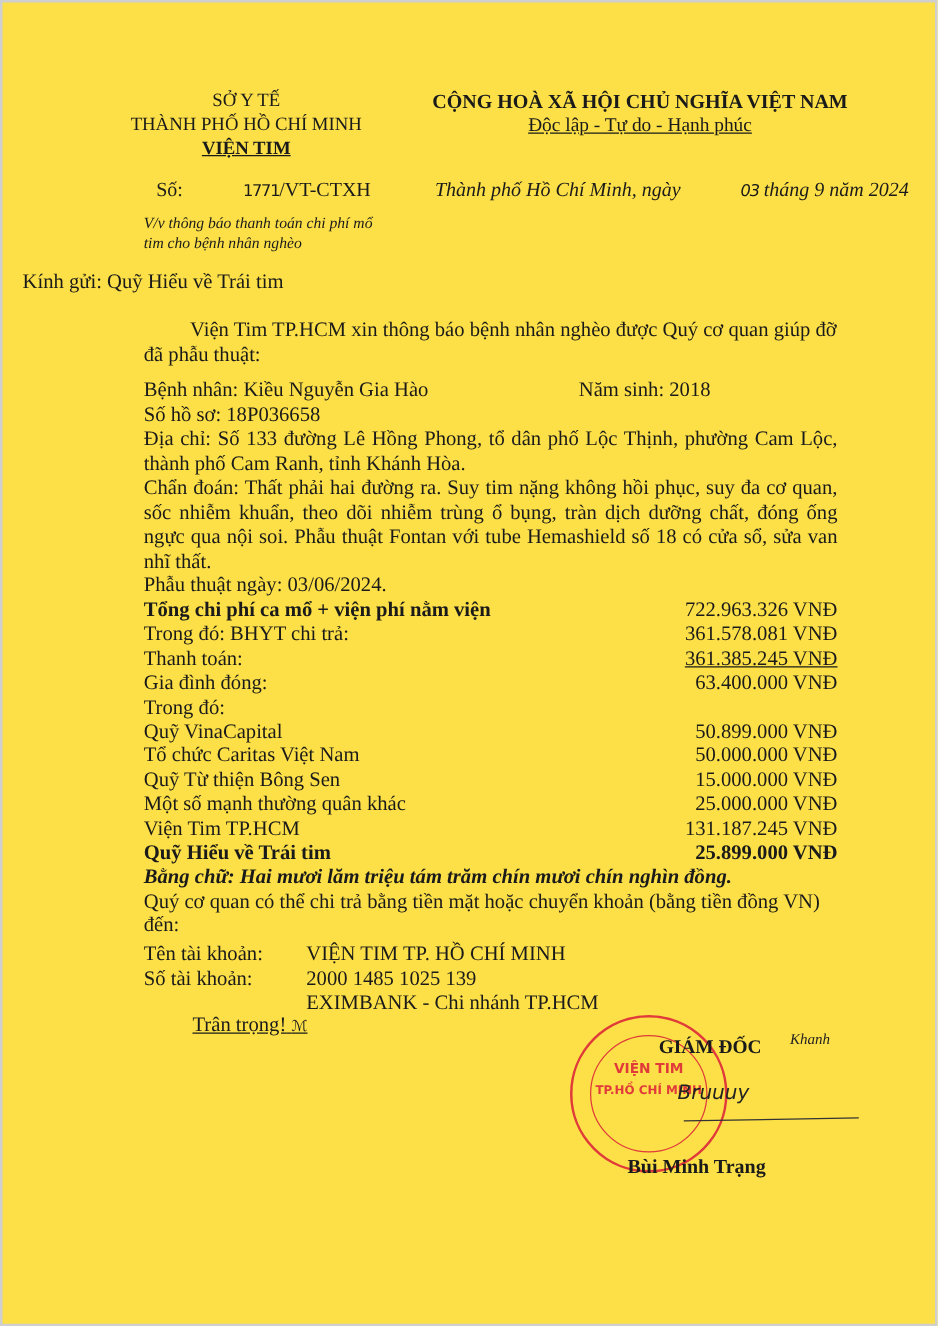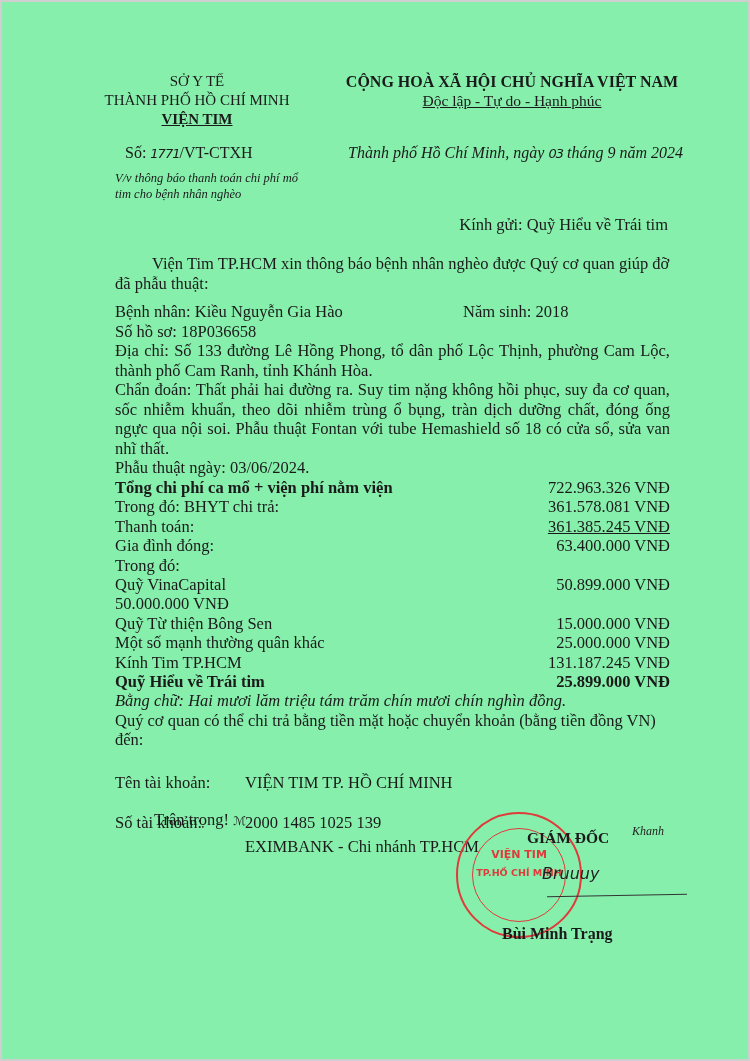--- a/index.html
+++ b/index.html
@@ -1,46 +1,46 @@
 <!DOCTYPE html>
 <html><head>
 <meta charset="utf-8">
 <style>
   html, body { margin: 0; padding: 0; background: #ffffff; }
   body { width: 750px; height: 1061px; position: relative; overflow: hidden; }
   .page {
     position: absolute; left: 0; top: 0; width: 746px; height: 1057px;
-    border: 2px solid #cfcfcf; background: #86efac;
+    border: 2px solid #cfcfcf; background: #fde047;
     font-family: "Liberation Serif", "DejaVu Serif", serif; color: #1a1a1a;
   }
   .abs { position: absolute; white-space: nowrap; }
   .hdr-left { left: 100px; top: 70px; width: 190px; text-align: center; font-size: 15px; line-height: 19px; }
   .hdr-left .org { text-decoration: underline; font-weight: bold; }
   .hdr-right { left: 330px; top: 70px; width: 360px; text-align: center; line-height: 19px; }
   .hdr-right .nation { font-weight: bold; font-size: 16px; }
   .hdr-right .motto { font-weight: normal; font-size: 15.5px; text-decoration: underline; }
   .docno { left: 123px; top: 142px; font-size: 16px; }
-  .hand { font-family: "DejaVu Sans", sans-serif; font-style: italic; font-size: 13px; letter-spacing: -1px; }
+  .hand { font-family: "DejaVu Sans", sans-serif; font-size: 13px; letter-spacing: -1px; margin-left: 44px; }
   .place-date { left: 346px; top: 142px; font-size: 16px; font-style: italic; }
   .subject { left: 113px; top: 168px; font-size: 12.5px; font-style: italic; line-height: 16px; white-space: normal; width: 200px; }
-  .recipient { left: 0; width: 666px; top: 213px; text-align: right; font-size: 16.5px; }
+  .recipient { left: 16px; width: 666px; top: 213px; text-align: left; font-size: 16.5px; }
   .body { left: 113px; width: 555px; font-size: 16.5px; line-height: 19.5px; white-space: normal; }
   .intro { top: 252px; text-indent: 37px; }
   .patient { top: 300px; }
   .row { display: flex; justify-content: space-between; gap: 28px; }
   .justify { text-align: justify; }
   .fin { top: 476px; }
   .fin .row { height: 19.4px; }
   .fin .amt { text-align: right; }
   .fin .bold { font-weight: bold; }
   .ul { text-decoration: underline; }
-  .words { font-weight: normal; font-style: italic; }
+  .words { font-weight: bold; font-style: italic; }
   .bank { top: 751px; }
-  .bank .label { display: inline-block; width: 130px; margin-top: 20px; }
-  .regards { left: 152px; top: 808px; font-size: 16.5px; }
+  .bank .label { display: inline-block; width: 130px; }
+  .regards { left: 152px; top: 808px; font-size: 16.5px; text-decoration: underline; }
   .initials { font-family: "DejaVu Sans", sans-serif; font-style: italic; font-size: 12px; }
   .recv { left: 115px; top: 833px; font-size: 13px; line-height: 17px; white-space: normal; }
   .recv .title { font-style: italic; }
   .recv .item { padding-left: 32px; }
   .director-title { left: 525px; top: 827px; font-weight: bold; font-size: 15.5px; }
   .director-name { left: 500px; top: 923px; font-weight: bold; font-size: 16px; }
   .stamp { left: 454px; top: 810px; width: 126px; height: 126px; border-radius: 50%;
     border: 2.5px solid #e03a3a; box-sizing: border-box; }
   .stamp-inner { position: absolute; left: 14px; top: 14px; width: 92px; height: 92px; border-radius: 50%;
     border: 1.5px solid #e03a3a; }
@@ -115,32 +115,33 @@
     </div>
     <div class="row">
       <span>Trong đó:</span>
       <span class="amt"></span>
     </div>
     <div class="row">
       <span>Quỹ VinaCapital</span>
       <span class="amt">50.899.000 VNĐ</span>
     </div>
     <div class="row">
+      <span>Tổ chức Caritas Việt Nam</span>
       <span class="amt">50.000.000 VNĐ</span>
     </div>
     <div class="row">
       <span>Quỹ Từ thiện Bông Sen</span>
       <span class="amt">15.000.000 VNĐ</span>
     </div>
     <div class="row">
       <span>Một số mạnh thường quân khác</span>
       <span class="amt">25.000.000 VNĐ</span>
     </div>
     <div class="row">
-      <span>Kính Tim TP.HCM</span>
+      <span>Viện Tim TP.HCM</span>
       <span class="amt">131.187.245 VNĐ</span>
     </div>
     <div class="row bold">
       <span>Quỹ Hiểu về Trái tim</span>
       <span class="amt">25.899.000 VNĐ</span>
     </div>
     <div class="words">Bằng chữ: Hai mươi lăm triệu tám trăm chín mươi chín nghìn đồng.</div>
     <div>Quý cơ quan có thể chi trả bằng tiền mặt hoặc chuyển khoản (bằng tiền đồng VN) đến:</div>
   </div>
 

